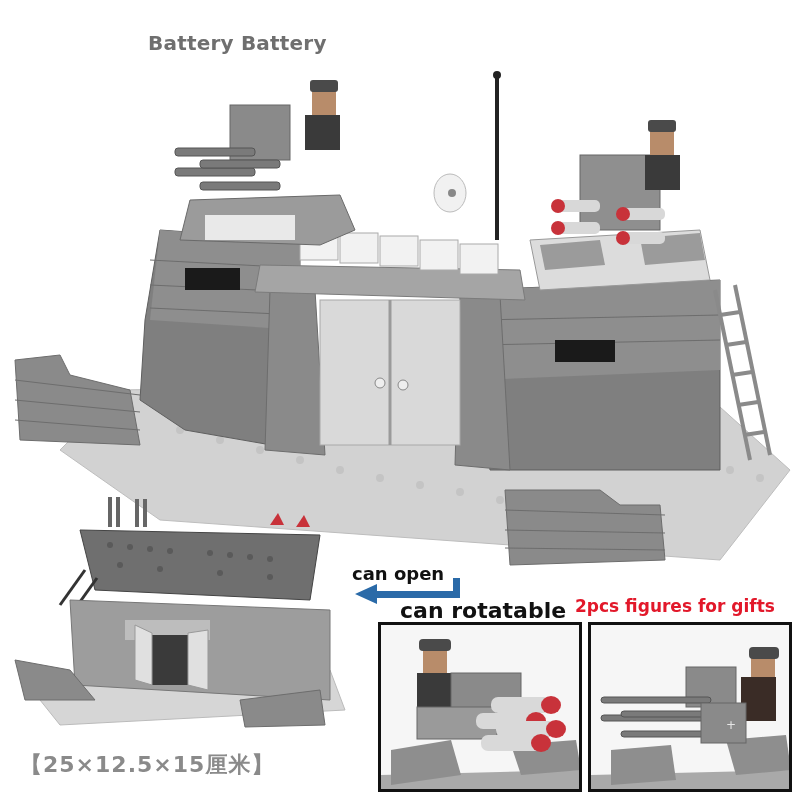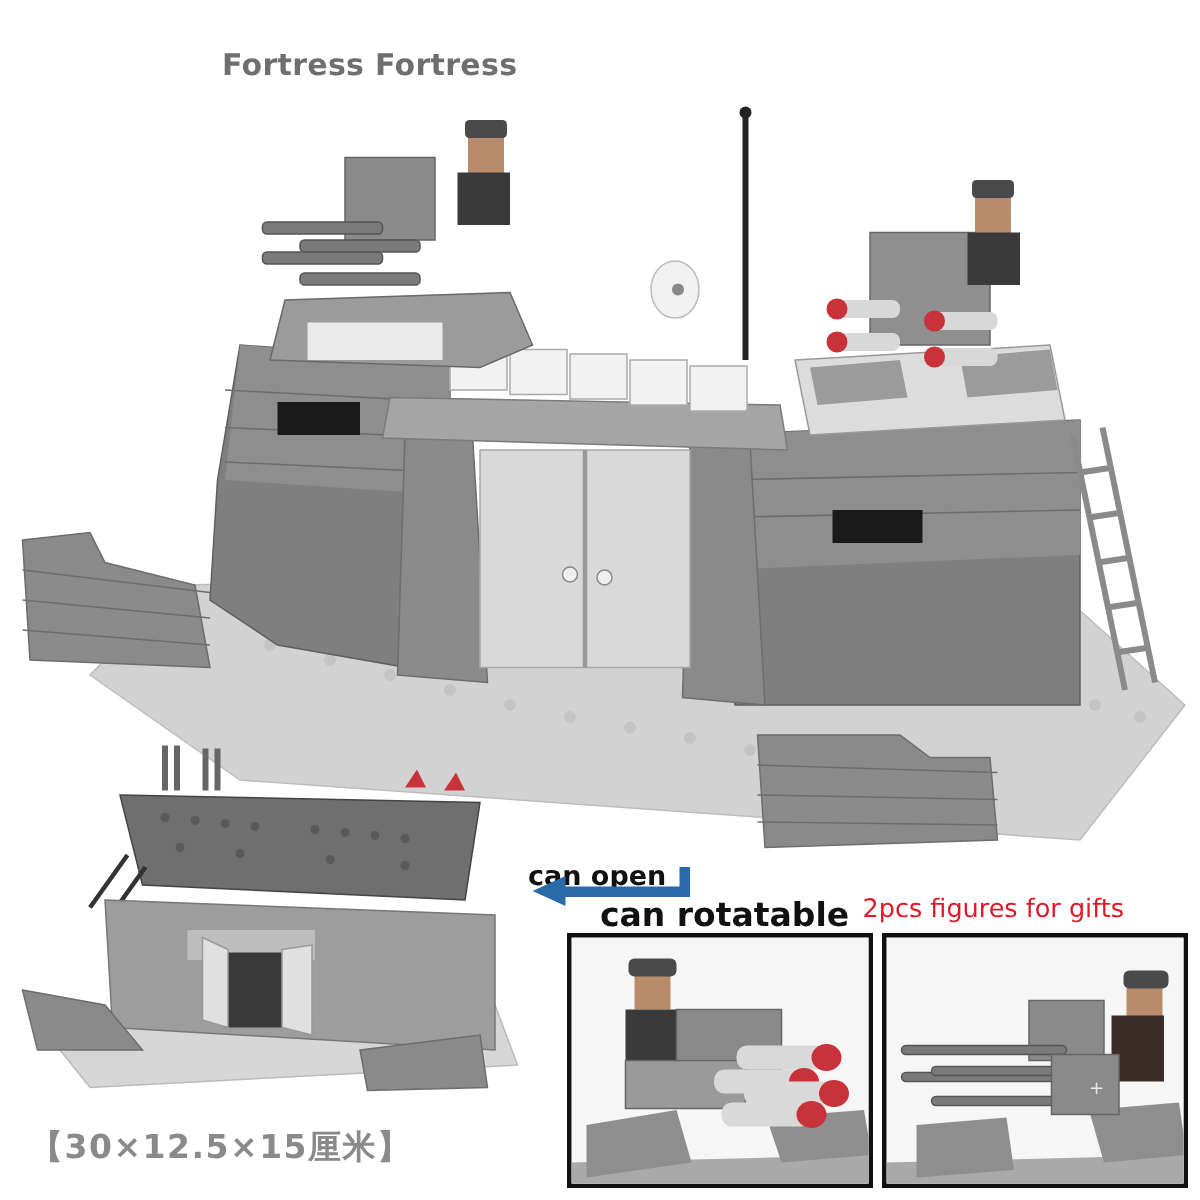--- a/index.html
+++ b/index.html
@@ -7,28 +7,28 @@
     .abs { position: absolute; }
     .title {
       left: 148px; top: 31px; font-family: "DejaVu Sans", sans-serif; font-weight: bold;
       font-size: 20px; color: #6f6f6f; letter-spacing: 0.2px;
     }
     .dims {
       left: 20px; top: 750px; font-family: "DejaVu Sans", sans-serif; font-weight: bold;
       font-size: 22px; color: #8a8a8a; letter-spacing: 1px; white-space: nowrap;
     }
     .label-black { font-family: "DejaVu Sans", sans-serif; font-weight: bold; color: #111; font-size: 18px; white-space: nowrap; }
-    .label-red { font-family: "DejaVu Sans", sans-serif; font-weight: normal; color: #e2182a; font-size: 17px; white-space: nowrap; }
+    .label-red { font-family: "DejaVu Sans", sans-serif; font-weight: bold; color: #e2182a; font-size: 17px; white-space: nowrap; }
     .panel { border: 3px solid #111; background: #f4f4f4; overflow: hidden; box-sizing: border-box; }
     svg { display: block; }
   </style>
 </head>
 <body>
 
-<div class="abs title">Fortress Fortress</div>
+<div class="abs title">Battery Battery</div>
 
 <div class="abs" style="left:0;top:60px;width:800px;height:520px;">
   <svg width="800" height="520" viewBox="0 60 800 520">
 
     <polygon points="120,390 690,380 790,470 720,560 160,520 60,450" fill="#d2d2d2" stroke="#bdbdbd"></polygon>
     <g fill="#c4c4c4">
       <circle cx="180" cy="430" r="4"></circle>
         <circle cx="220" cy="440" r="4"></circle>
         <circle cx="260" cy="450" r="4"></circle>
       <circle cx="300" cy="460" r="4"></circle>
@@ -180,21 +180,21 @@
     <rect x="125" y="135" width="85" height="20" fill="#bdbdbd"></rect>
     <rect x="150" y="150" width="40" height="50" fill="#3a3a3a"></rect>
     <polygon points="135,140 152,148 152,200 135,195" fill="#e0e0e0" stroke="#999"></polygon>
     <polygon points="188,148 208,145 208,205 188,200" fill="#e0e0e0" stroke="#999"></polygon>
 
     <polygon points="15,175 70,185 95,215 25,215" fill="#8a8a8a" stroke="#6d6d6d"></polygon>
     <polygon points="240,215 320,205 325,240 245,242" fill="#8a8a8a" stroke="#6d6d6d"></polygon>
   </svg>
 </div>
 
-<div class="abs label-black" style="left:352px;top:563px;margin-top:11px;">can open</div>
+<div class="abs label-black" style="left:352px;top:563px;">can open</div>
 <div class="abs" style="left:355px;top:578px;width:110px;height:28px;">
   <svg width="110" height="28" viewBox="0 0 110 28">
     <polygon points="0,16 22,6 22,13 98,13 98,0 105,0 105,20 22,20 22,26" fill="#2a6aa8"></polygon>
   </svg>
 </div>
 <div class="abs label-black" style="left:400px;top:598px;font-size:22px;">can rotatable</div>
 
 <div class="abs label-red" style="left:575px;top:596px;">2pcs figures for gifts</div>
 
 <div class="abs panel" style="left:378px;top:622px;width:204px;height:170px;">
@@ -241,13 +241,13 @@
       <rect x="10" y="72" width="110" height="6" rx="3"></rect>
       <rect x="10" y="90" width="110" height="6" rx="3"></rect>
       <rect x="30" y="106" width="100" height="6" rx="3"></rect>
       <rect x="30" y="86" width="100" height="6" rx="3"></rect>
     </g>
     <rect x="110" y="78" width="45" height="40" fill="#8a8a8a" stroke="#666"></rect>
     <text x="135" y="104" font-size="12" fill="#e6e6e6" font-family="DejaVu Sans, sans-serif">+</text>
   </svg>
 </div>
 
-<div class="abs dims">【30×12.5×15厘米】</div>
+<div class="abs dims">【25×12.5×15厘米】</div>
 
 </body></html>

